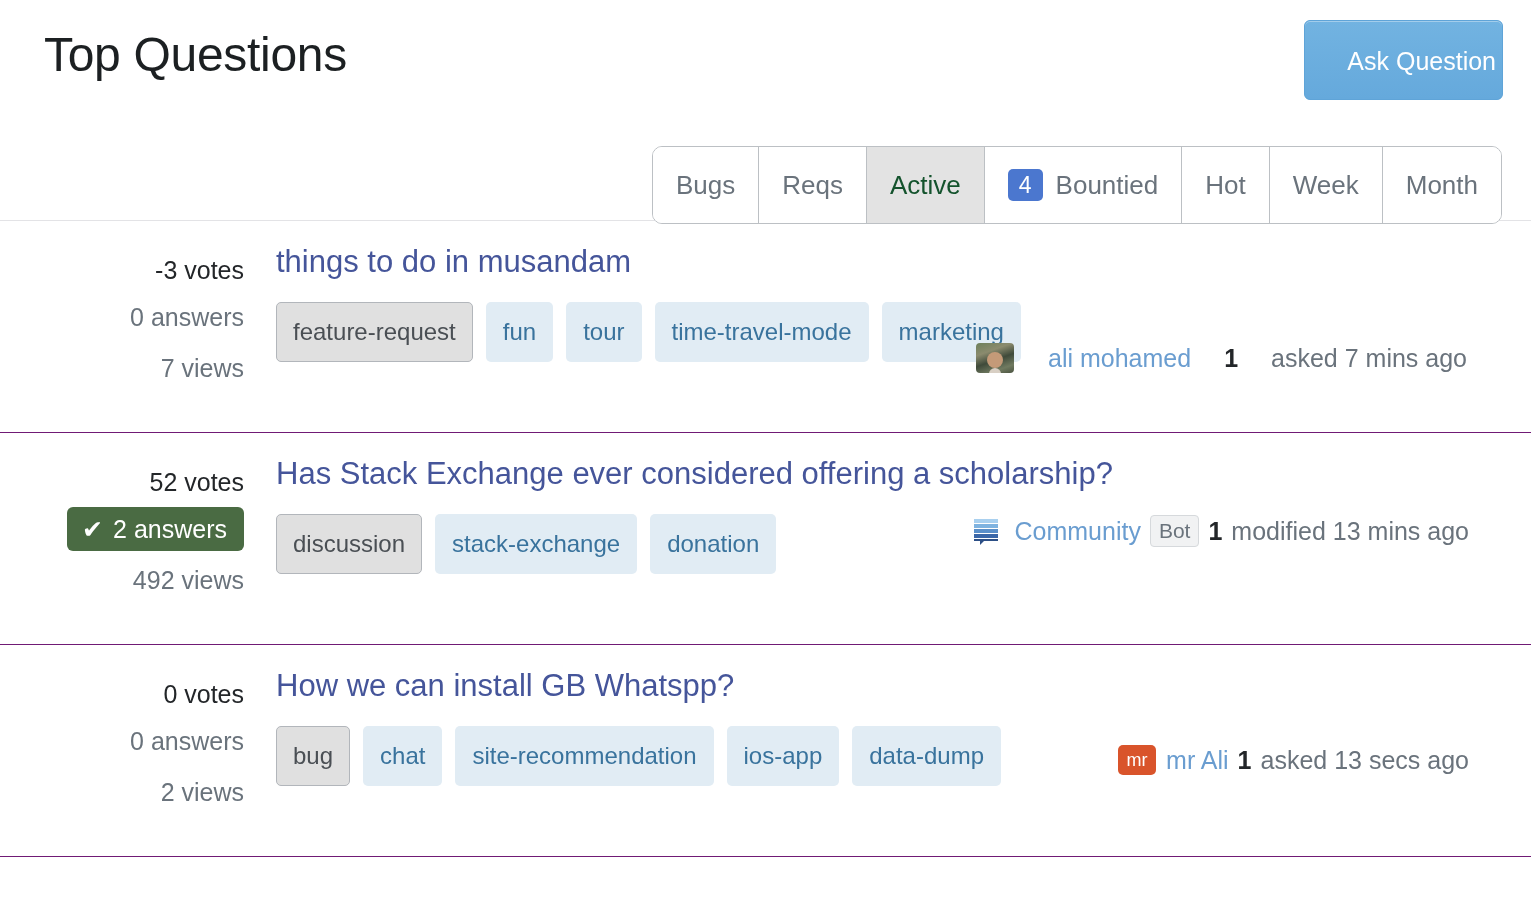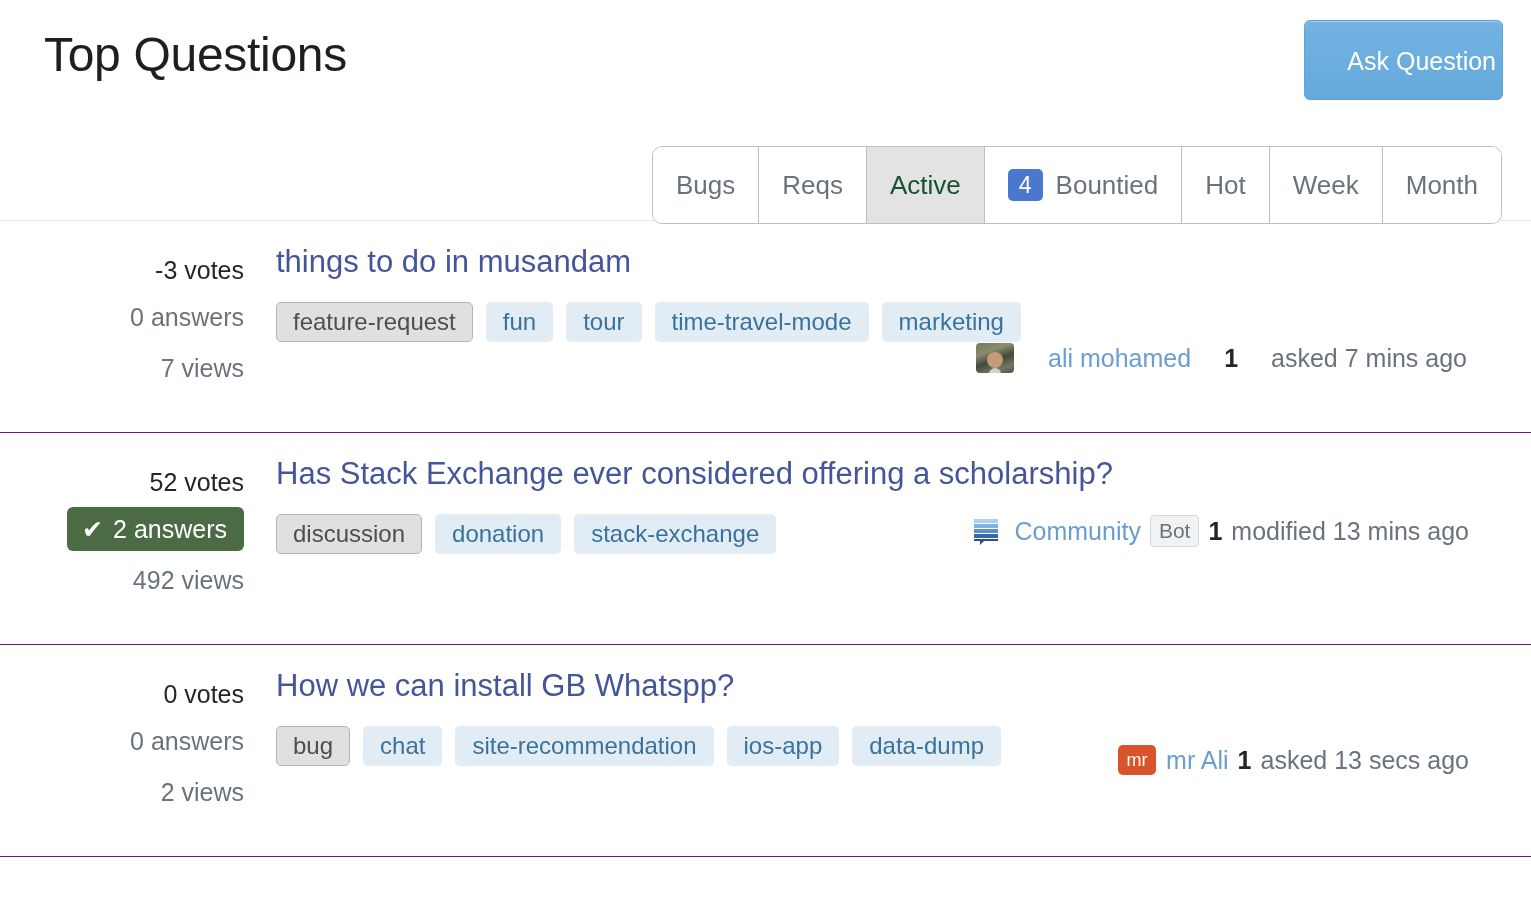--- a/index.html
+++ b/index.html
@@ -176,21 +176,21 @@
     display: flex;
     flex-wrap: wrap;
     gap: 13px;
     align-items: center;
   }
   .tag {
     display: inline-block;
     background: #e1ecf4;
     color: #39739d;
     font-size: 24px;
-    padding: 4px 16px;
+    padding: 14px 16px;
     border-radius: 5px;
     cursor: pointer;
     line-height: 1.25;
     border: 1px solid transparent;
     box-sizing: border-box;
   }
   .tag.required {
     background: #e0e0e0;
     color: #4a4f54;
     border: 1px solid #b2b6bb;
@@ -328,22 +328,22 @@
         <div class="stat-answers answered">
           <span class="answers-badge">
             <span class="check">✔</span>
             <span>2 answers</span>
           </span>
         </div>
         <div class="stat-views">492 views</div>
       </div>
       <div class="q-body"><a class="q-title">Has Stack Exchange ever considered offering a scholarship?</a><div class="q-tags">
           <span class="tag required">discussion</span>
+          <span class="tag">stack-exchange</span>
           <span class="tag">donation</span>
-          <span class="tag">stack-exchange</span>
         </div><div class="user-card" style="right: 62px; top: 60px;">
           <div class="avatar bubble">
             <svg width="32" height="32" viewBox="0 0 32 32" aria-hidden="true">
               <rect x="4" y="4" width="24" height="4" fill="#a9d0ef"></rect>
               <rect x="4" y="9" width="24" height="4" fill="#7fb3e0"></rect>
               <rect x="4" y="14" width="24" height="4" fill="#5a8fc9"></rect>
               <rect x="4" y="19" width="24" height="4" fill="#3a67a8"></rect>
               <path d="M4 24 h24 v2 h-14 l-4 4 v-4 H4 z" fill="#2c4f86"></path>
             </svg>
           </div>

